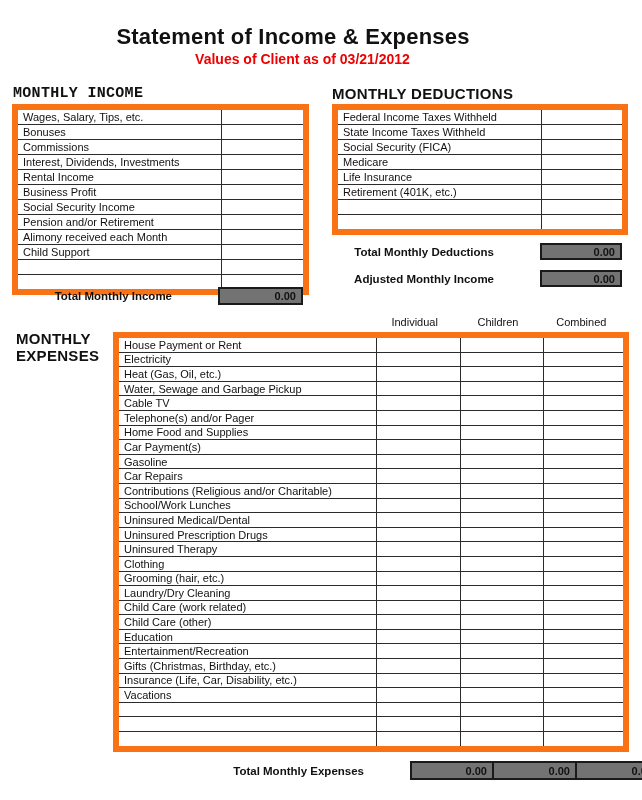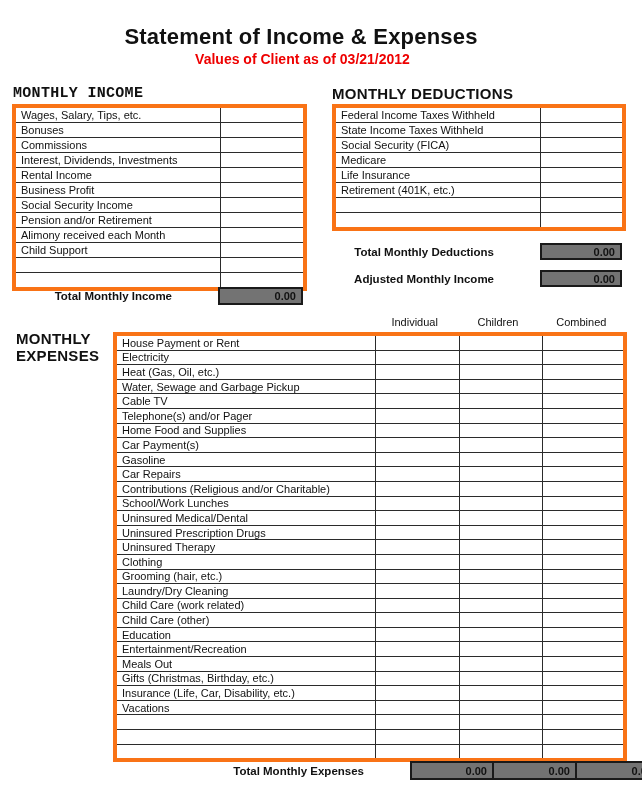--- a/index.html
+++ b/index.html
@@ -6,21 +6,21 @@
   body {
     width: 642px; height: 800px;
     background: #ffffff;
     color: #111111;
     font-family: "Liberation Sans", "DejaVu Sans", sans-serif;
     position: relative;
     overflow: hidden;
   }
 
   .page-title {
-    position: absolute; top: 24px; left: 16px; width: 570px;
+    position: absolute; top: 24px; left: 8px; width: 570px;
     text-align: center;
     font-size: 22px; font-weight: bold; color: #111111;
     letter-spacing: 0.2px;
   }
   .page-subtitle {
     position: absolute; top: 51px; left: 0; width: 605px;
     text-align: center;
     font-size: 14px; font-weight: bold; color: #ee0000;
   }
 
@@ -30,21 +30,21 @@
     letter-spacing: 0.3px;
   }
   #income-heading { left: 13px; top: 85px; font-family: Liberation Mono, monospace; }
   #deductions-heading { left: 332px; top: 85px; }
   #expenses-heading { left: 16px; top: 330px; line-height: 17px; }
 
   .grid-table {
     position: absolute;
     border-collapse: collapse;
     table-layout: fixed;
-    border: 4px solid #f97316;
+    border: 6px solid #f97316;
   }
   .grid-table td {
     border: 1px solid #2b2b2b;
     font-size: 11px;
     line-height: 12px;
     padding: 0 2px 0 5px;
     overflow: hidden;
     white-space: nowrap;
     vertical-align: middle;
   }
@@ -414,26 +414,20 @@
         <td></td>
       </tr>
 
       <tr>
         <td>Entertainment/Recreation</td>
         <td></td>
         <td></td>
         <td></td>
       </tr>
 
-      <tr>
-        <td>Meals Out</td>
-        <td></td>
-        <td></td>
-        <td></td>
-      </tr>
 
       <tr>
         <td>Gifts (Christmas, Birthday, etc.)</td>
         <td></td>
         <td></td>
         <td></td>
       </tr>
 
       <tr>
         <td>Insurance (Life, Car, Disability, etc.)</td>

